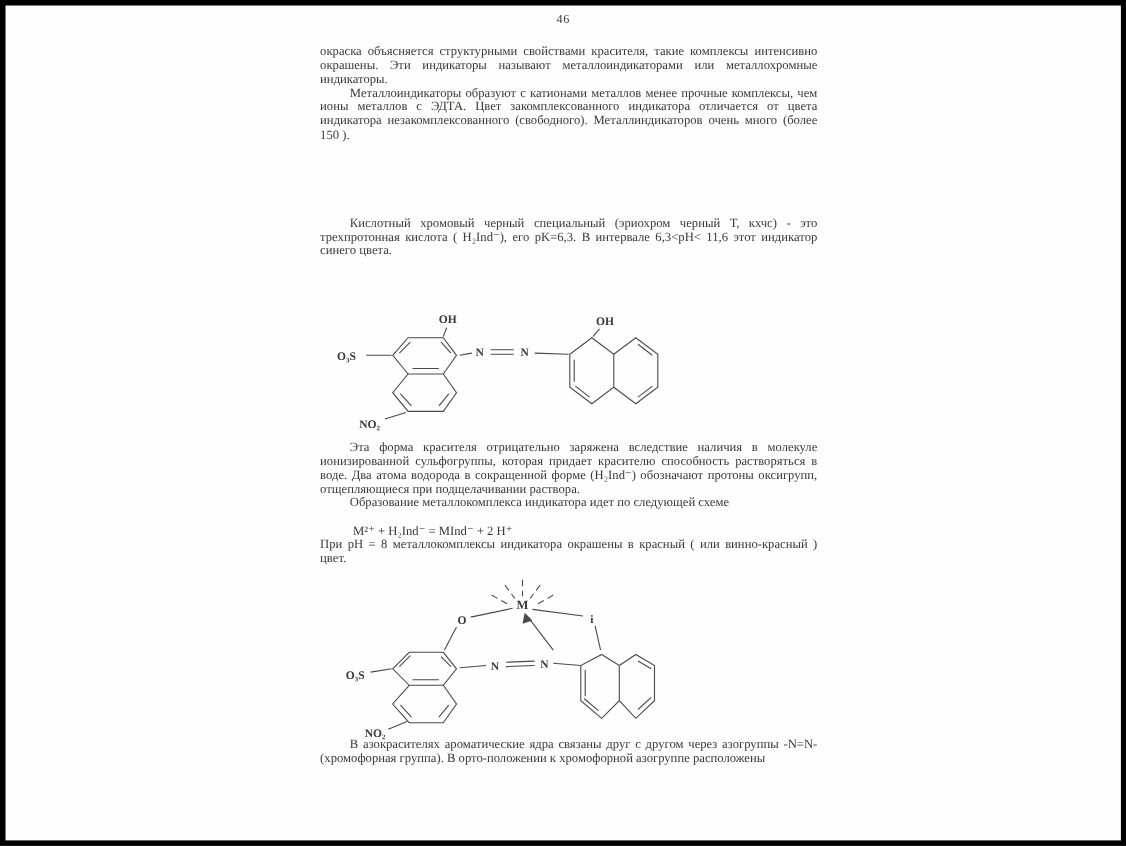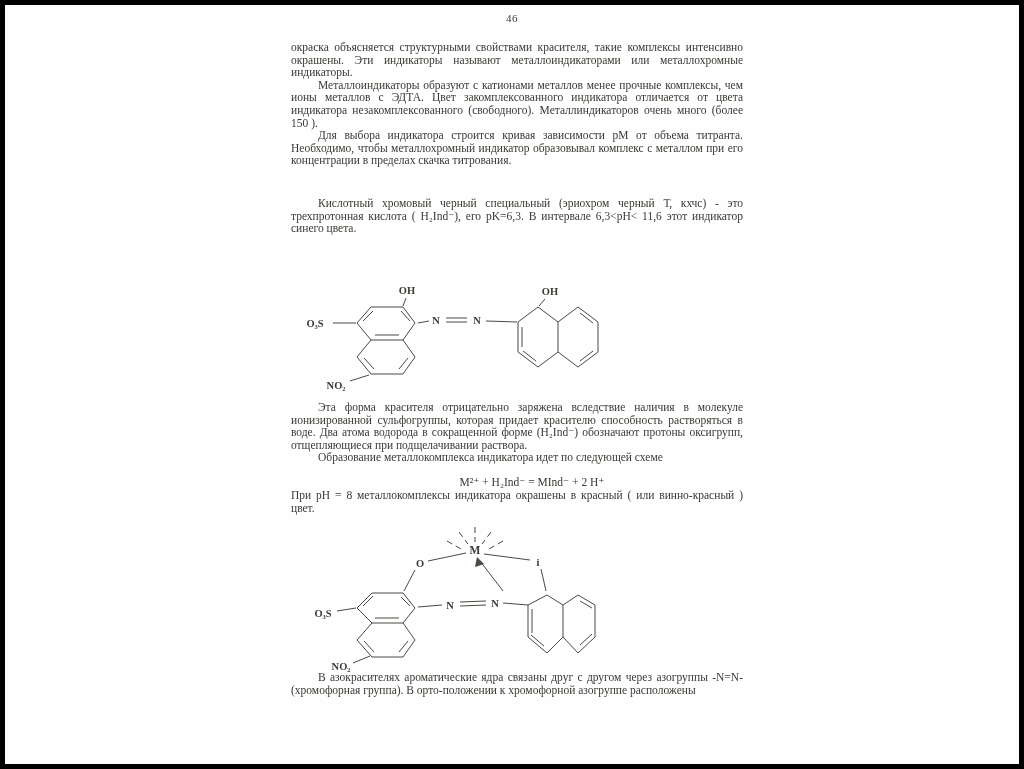--- a/index.html
+++ b/index.html
@@ -9,21 +9,21 @@
     font-family:"Liberation Serif","DejaVu Serif",serif;
     color:#3c3833;
   }
   .pagenum{position:absolute;top:7px;left:0;width:100%;text-align:center;
     font-size:11px;letter-spacing:0.5px;}
   .textcol{position:absolute;left:286px;width:452px;}
   p.doc{margin:0;font-size:11.5px;line-height:12.6px;text-align:justify;}
   p.doc.indent{text-indent:27px;}
   .heading{position:absolute;left:286px;width:452px;text-align:center;
     font-size:11.5px;font-weight:bold;word-spacing:3px;}
-  .equation{position:absolute;left:286px;width:452px;text-align:center;
+  .equation{position:absolute;left:286px;width:452px;text-align:left;
     padding-left:30px;box-sizing:border-box;font-size:11.5px;}
   .struct{position:absolute;}
   .struct line,.struct path{stroke:#4d4841;stroke-width:1;fill:none;}
   .struct path.head{fill:#4d4841;stroke:none;}
   .struct text{fill:#3c3833;font-family:"Liberation Serif","DejaVu Serif",serif;
     font-size:10.5px;font-weight:bold;text-anchor:middle;}
   .struct text.metal{font-size:11.5px;}
   .bottom-edge{position:absolute;top:762px;left:0;width:100%;height:1px;
     background:#dcdcdc;}
   .below-edge{position:absolute;top:763px;left:0;width:100%;height:6px;
@@ -32,21 +32,20 @@
 </head>
 <body>
 
 <div class="page">
 
   <div class="pagenum">46</div>
 
   <div class="textcol" style="top:36px;">
     <p class="doc">окраска объясняется структурными свойствами красителя, такие комплексы интенсивно окрашены. Эти индикаторы называют металлоиндикаторами или металлохромные индикаторы.</p>
     <p class="doc indent">Металлоиндикаторы образуют с катионами металлов менее прочные комплексы, чем ионы металлов с ЭДТА. Цвет закомплексованного индикатора отличается от цвета индикатора незакомплексованного (свободного).  Металлиндикаторов очень много (более 150 ).</p>
-    <p class="doc indent">Для выбора индикатора строится кривая зависимости pM от объема титранта. Необходимо, чтобы металлохромный индикатор образовывал комплекс с металлом при его концентрации в пределах скачка титрования.</p>
   </div>
 
 
   <div class="textcol" style="top:192px;">
     <p class="doc indent">Кислотный хромовый черный специальный (эриохром черный Т, кхчс) - это трехпротонная кислота ( H₂Ind⁻), его pK=6,3. В интервале 6,3&lt;pH&lt; 11,6 этот индикатор синего цвета.</p>
   </div>
 
   <svg class="struct" style="left:295px;top:268px;" width="320" height="126" viewBox="0 0 320 126">
 
     <path d="M57,50 L71,34 L103,34 L115,50 L103,67 L71,67 Z"></path>

